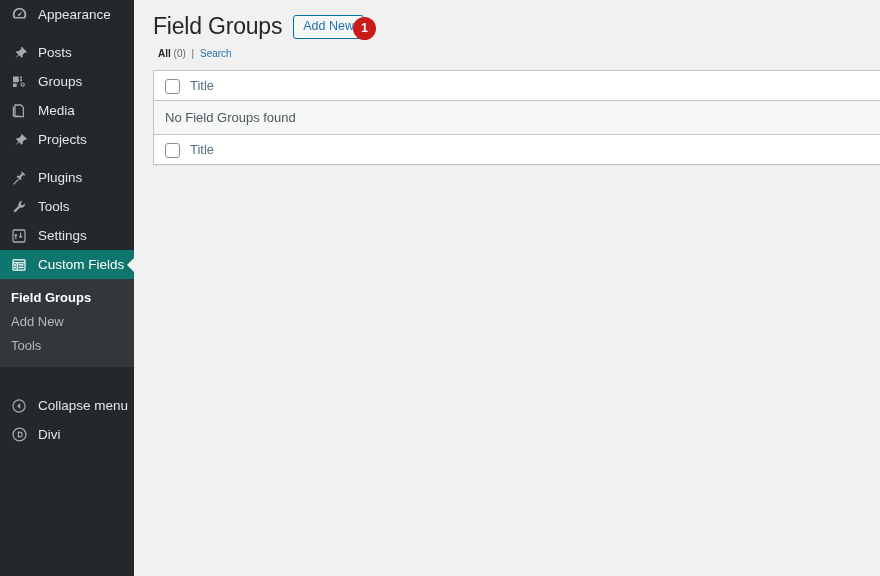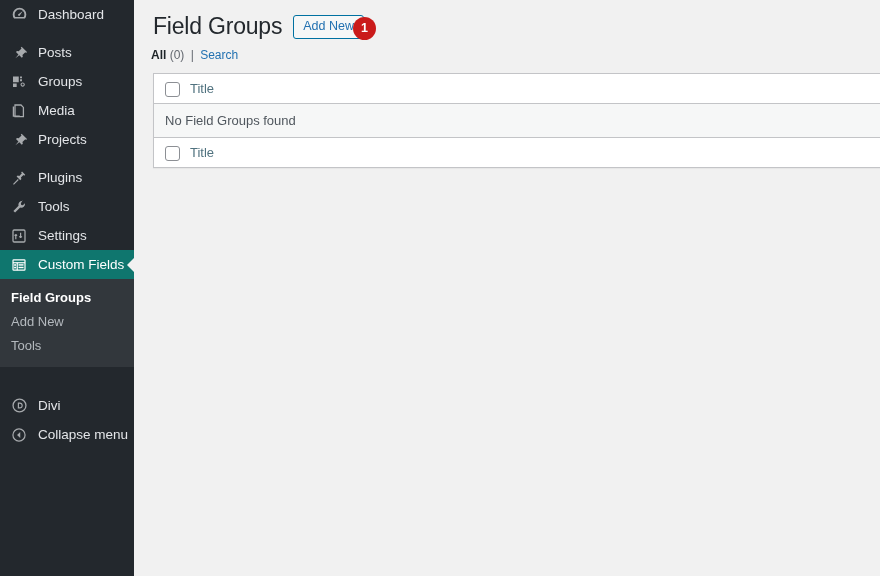--- a/index.html
+++ b/index.html
@@ -125,22 +125,22 @@
     background: #ca1a1a;
     color: #fff;
     font-size: 12.5px;
     font-weight: bold;
     line-height: 23px;
     position: relative;
     top: 2px;
   }
 
   .subsubsub {
-    padding: 6px 0 8px 17px;
-    font-size: 12px;
+    padding: 6px 0 8px 24px;
+    font-size: 10px;
     color: #646970;
   }
   .subsubsub a { text-decoration: none; }
   .ss-all { color: #1d2327; font-weight: bold; }
   .ss-count { color: #646970; font-weight: normal; }
   .ss-divider { color: #646970; padding: 0 3px; }
   .ss-search { color: #2271b1; }
 
   
   .list-table {
@@ -197,21 +197,21 @@
   <nav class="sidebar">
 
     <div class="menu-top">
 
       <div class="menu-item">
         <span class="mi-icon">
           <svg width="17" height="17" viewBox="0 0 20 20" fill="currentColor">
             <path d="M10 2a8 8 0 00-8 8 8 8 0 001.6 4.8h12.8A8 8 0 0018 10a8 8 0 00-8-8zm0 2.2a5.8 5.8 0 015.8 5.8 5.7 5.7 0 01-.8 2.9H5a5.7 5.7 0 01-.8-2.9A5.8 5.8 0 0110 4.2zm3.4 2L9.2 9.3a1.1 1.1 0 101.3 1.5l3-4.4z"></path>
           </svg>
         </span>
-        <span class="mi-label">Dashboard</span>
+        <span class="mi-label">Appearance</span>
       </div>
 
       <div class="menu-sep"></div>
 
       <div class="menu-item">
         <span class="mi-icon">
           <svg width="16" height="16" viewBox="0 0 20 20" fill="currentColor">
             <path d="M13.3 2.2l-1.1 1.1 1 1-3.6 3.6-2.1-.5-1.3 1.3 3.1 3.1-3.8 4.9 4.9-3.8 3.1 3.1 1.3-1.3-.5-2.1 3.6-3.6 1 1 1.1-1.1-6.7-6.7z"></path>
           </svg>
         </span>
@@ -306,36 +306,36 @@
         <span>Add New</span>
       </div>
       <div class="submenu-item">
         <span>Tools</span>
       </div>
     </div>
 
     <div class="menu-bottom">
       <div class="menu-item">
         <span class="mi-icon">
+          <svg width="16" height="16" viewBox="0 0 20 20" fill="currentColor">
+            <circle cx="10" cy="10" r="7.6" fill="none" stroke="currentColor" stroke-width="1.5"></circle>
+            <path d="M11.6 6.4L7.6 10l4 3.6z"></path>
+          </svg>
+        </span>
+        <span class="mi-label">Collapse menu</span>
+      </div>
+      <div class="menu-item">
+        <span class="mi-icon">
           <svg width="17" height="17" viewBox="0 0 20 20" fill="none" stroke="currentColor" stroke-width="1.5">
             <circle cx="10" cy="10" r="7.6"></circle>
             <path d="M8 6.4h2.2a3.6 3.6 0 010 7.2H8z" fill="currentColor" stroke="none"></path>
             <path d="M9.4 7.8h.9a2.2 2.2 0 010 4.4h-.9z" fill="#23282d" stroke="none"></path>
           </svg>
         </span>
         <span class="mi-label">Divi</span>
-      </div>
-      <div class="menu-item">
-        <span class="mi-icon">
-          <svg width="16" height="16" viewBox="0 0 20 20" fill="currentColor">
-            <circle cx="10" cy="10" r="7.6" fill="none" stroke="currentColor" stroke-width="1.5"></circle>
-            <path d="M11.6 6.4L7.6 10l4 3.6z"></path>
-          </svg>
-        </span>
-        <span class="mi-label">Collapse menu</span>
       </div>
     </div>
 
   </nav>
 
   <main class="content">
 
     <div class="page-head">
       <h1 class="page-title">Field Groups</h1>
       <a class="add-new-btn">Add New</a>

